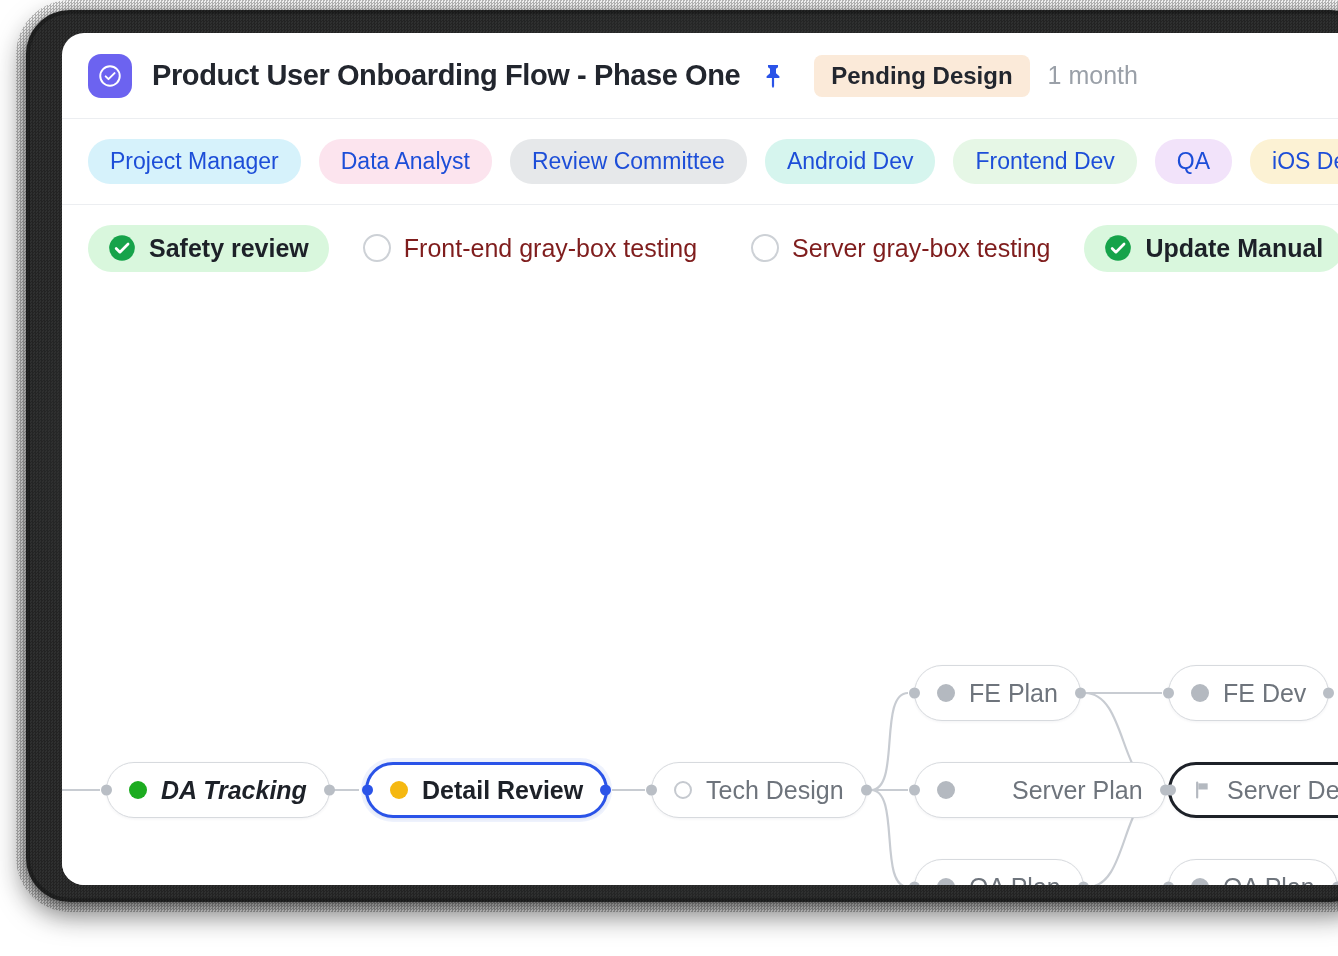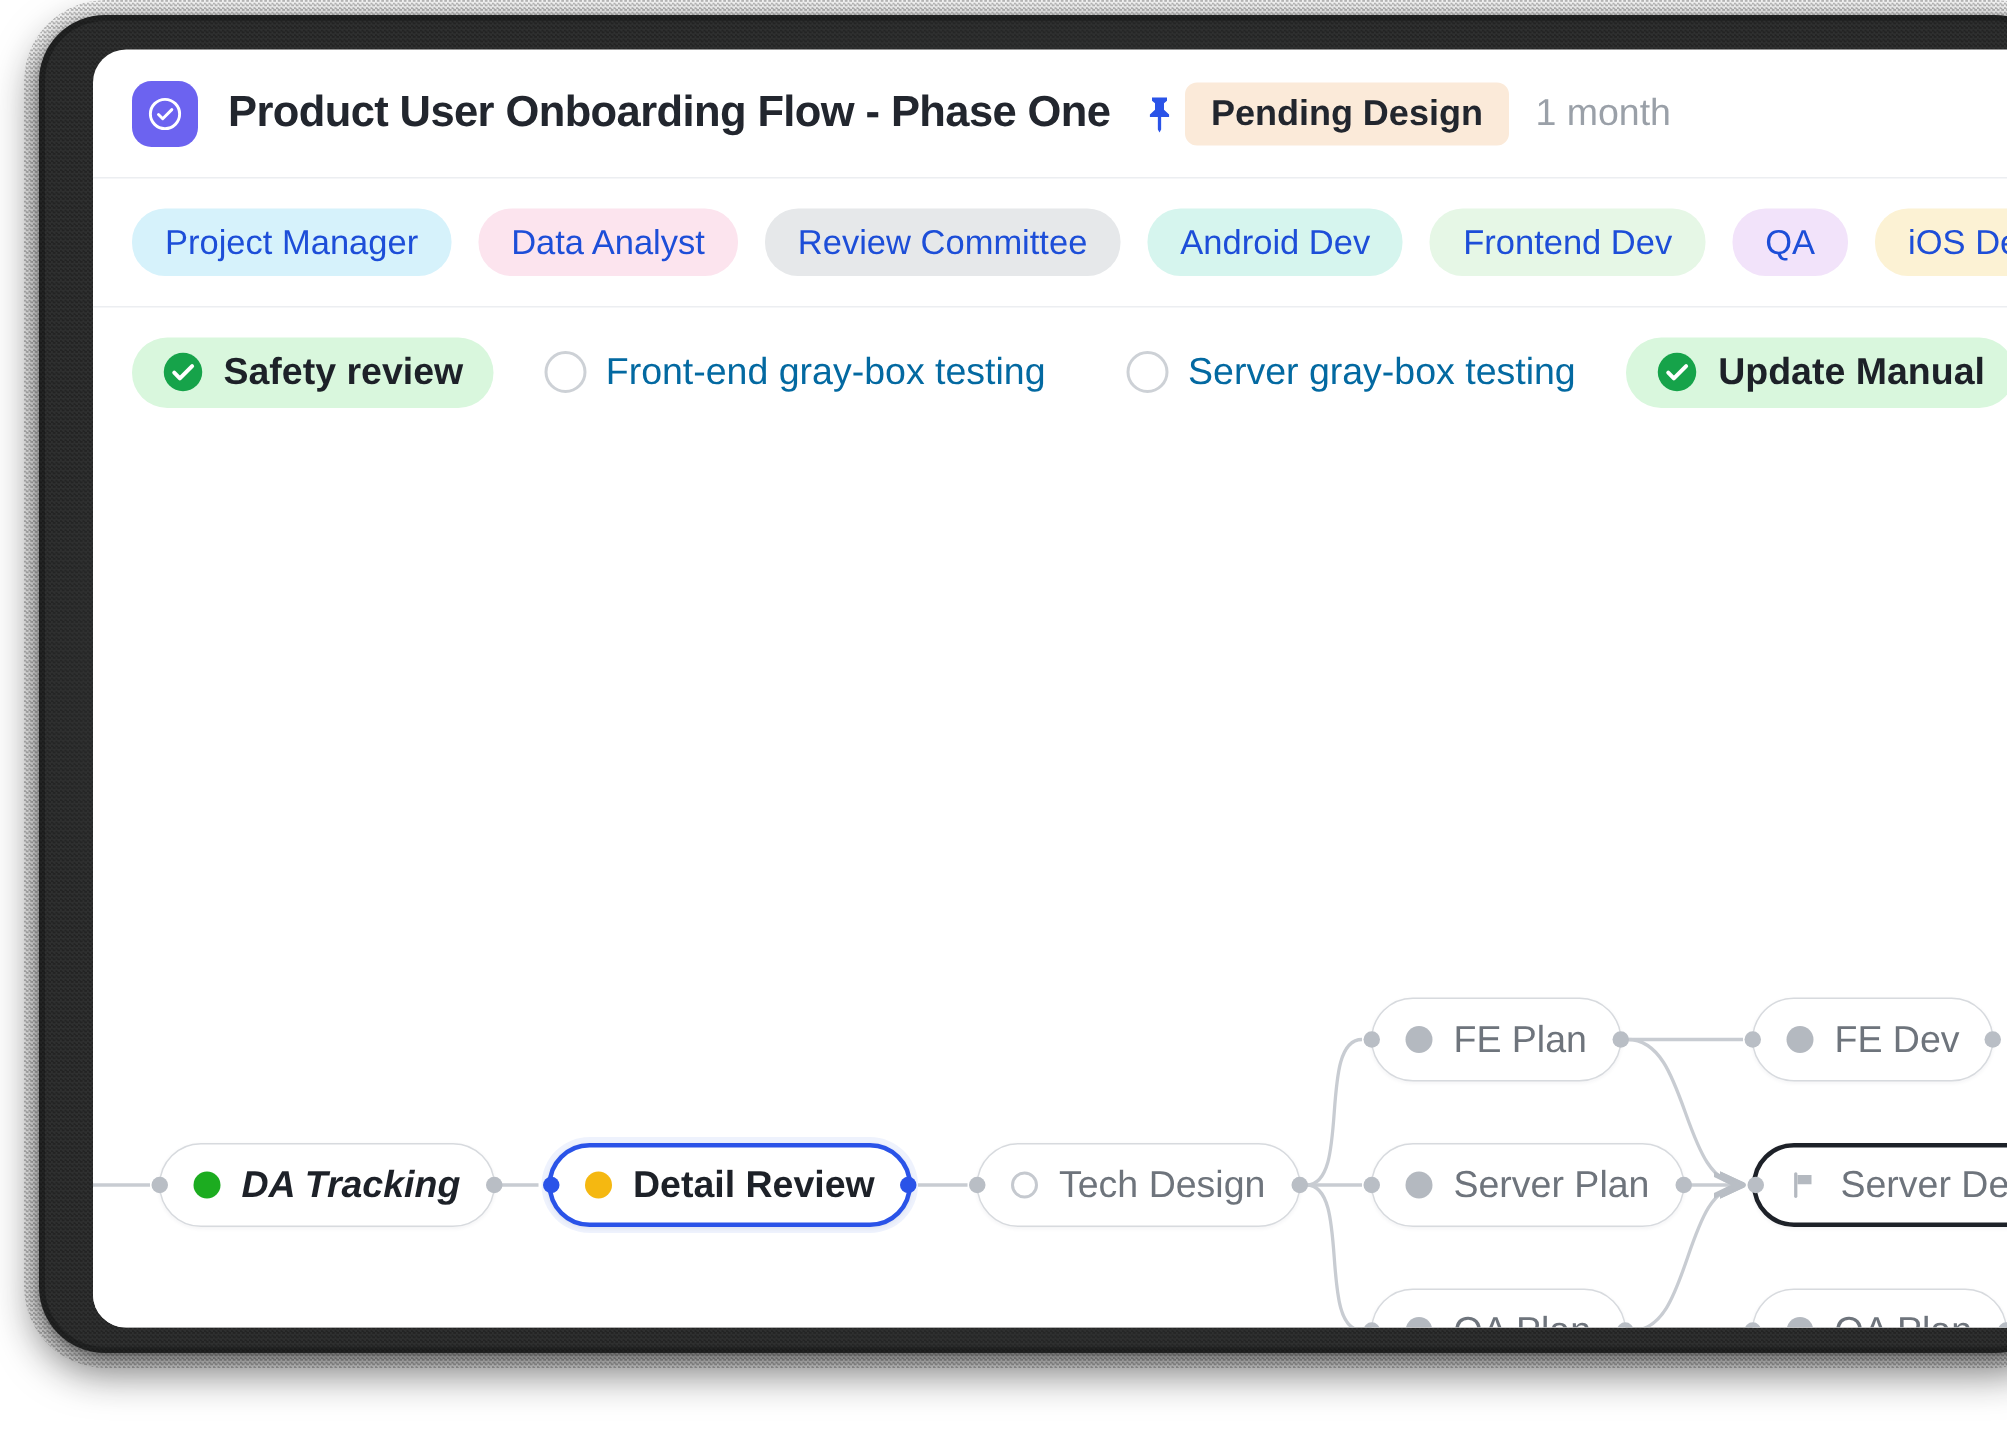--- a/index.html
+++ b/index.html
@@ -75,21 +75,21 @@
   .title {
     margin-left: 20px;
     font-size: 29px;
     font-weight: bold;
     color: #22262e;
     letter-spacing: -0.4px;
     white-space: nowrap;
   }
   .pin-icon { margin-left: 20px; width: 26px; flex: none; display:flex; align-items:center; justify-content:center;}
   .status-badge {
-    margin-left: 4px;
+    margin-left: 28px;
     background: #fbead9;
     color: #22262e;
     font-size: 24px;
     font-weight: bold;
     padding: 7px 17px;
     border-radius: 8px;
     white-space: nowrap;
   }
   .duration {
     margin-left: 18px;
@@ -126,21 +126,21 @@
   }
   .check-item {
     display: flex; align-items: center; gap: 13px;
     padding: 9px 20px;
     border-radius: 24px;
     flex: none;
   }
   .check-item.done { background: #d9f7dd; }
   .check-item .label { font-size: 25px; white-space: nowrap; }
   .check-item.done .label { color: #1d2128; font-weight: bold; }
-  .check-item.todo .label { color: #0369a1; }
+  .check-item.todo .label { color: #7f1d1d; }
   .mark { width: 28px; height: 28px; flex: none; display:block;}
   .circle-empty {
     width: 28px; height: 28px; border-radius: 50%;
     border: 2px solid #cdd1d6; flex: none;
   }
 
   
   .canvas { position: relative; height: 594px; background: #ffffff; overflow: hidden; }
   .edges { position: absolute; left: 0; top: 0; width: 1308px; height: 594px; }
 
@@ -283,21 +283,21 @@
             <span class="dot hollow"></span>
             <span class="ndlabel">Tech Design</span>
             <span class="handle right"></span>
           </div>
           <div class="node dim" style="left: 852px; top: 374px;">
             <span class="handle left"></span>
             <span class="dot" style="background:#b4b9c0"></span>
             <span class="ndlabel">FE Plan</span>
             <span class="handle right"></span>
           </div>
-          <div class="node dim" style="left: 852px; top: 471px;">
+          <div class="node dim" style="left: 852px; top: 471px; gap: 43px;">
             <span class="handle left"></span>
             <span class="dot" style="background:#b4b9c0"></span>
             <span class="ndlabel">Server Plan</span>
             <span class="handle right"></span>
           </div>
           <div class="node dim" style="left: 852px; top: 568px;">
             <span class="handle left"></span>
             <span class="dot" style="background:#b4b9c0"></span>
             <span class="ndlabel">QA Plan</span>
             <span class="handle right"></span>

